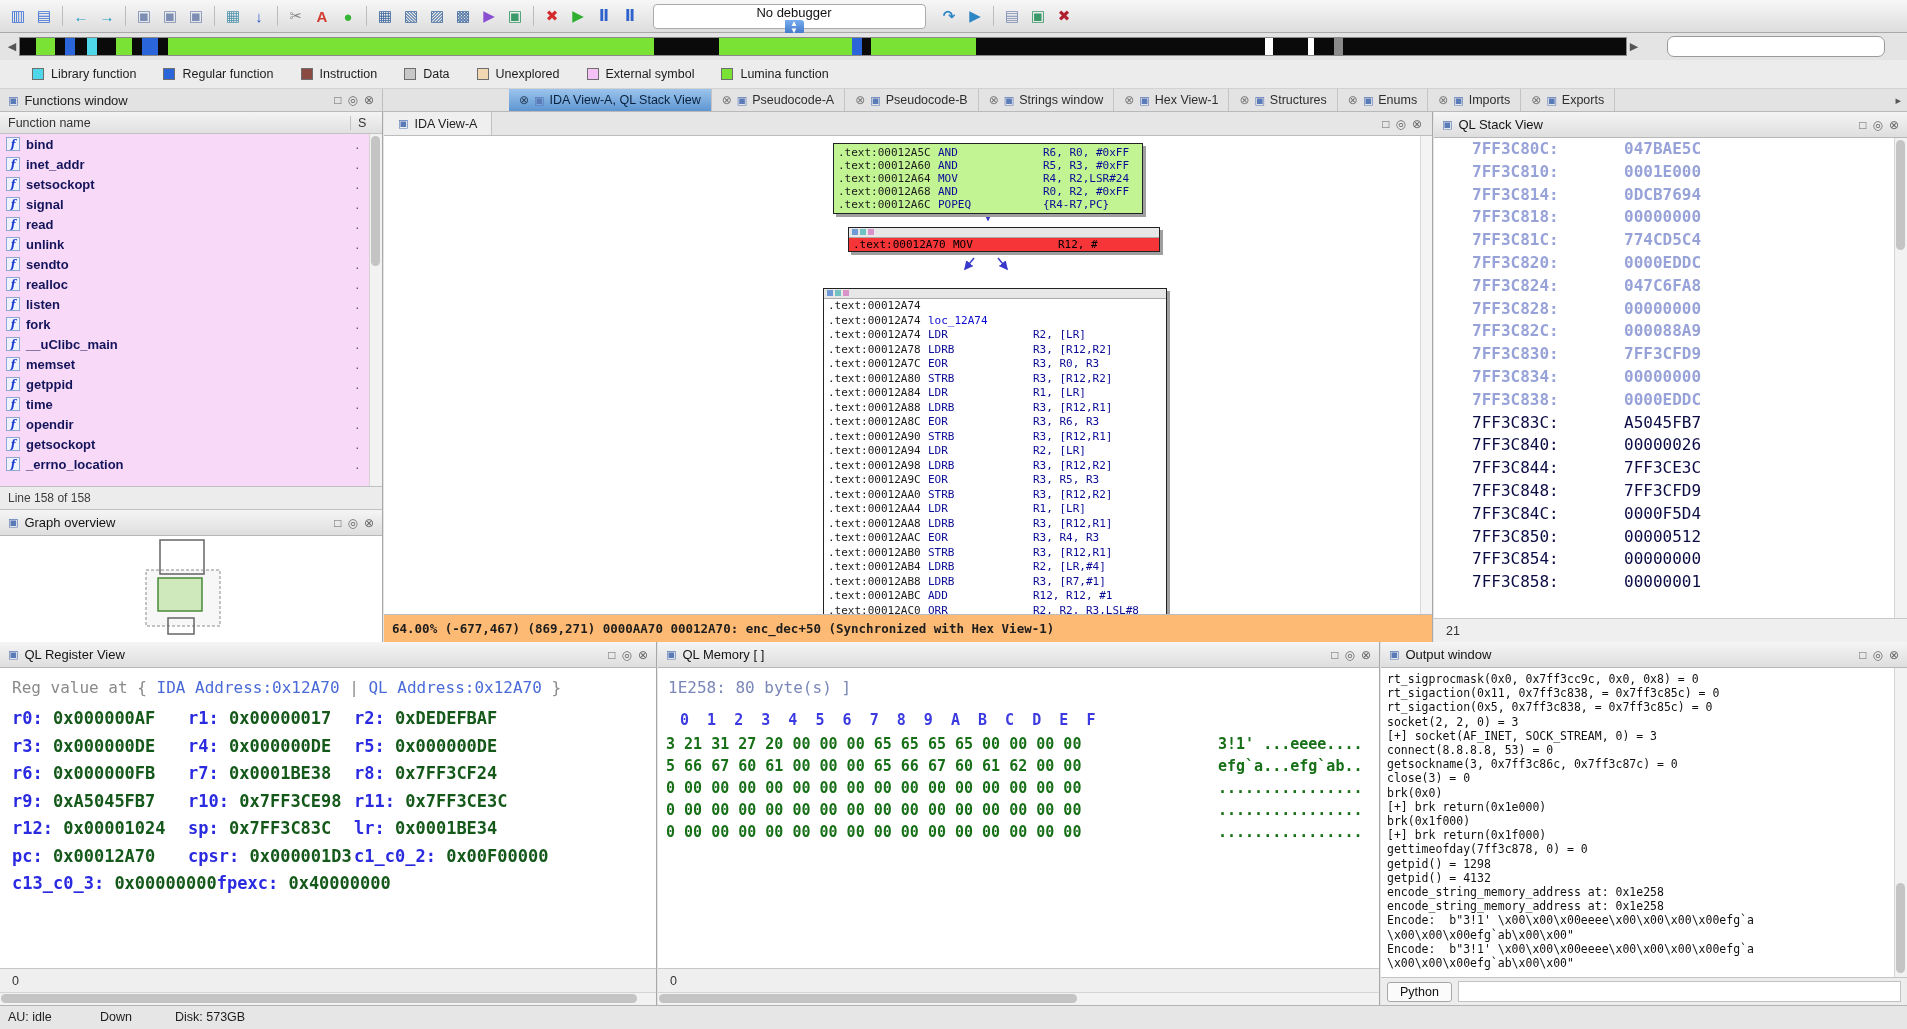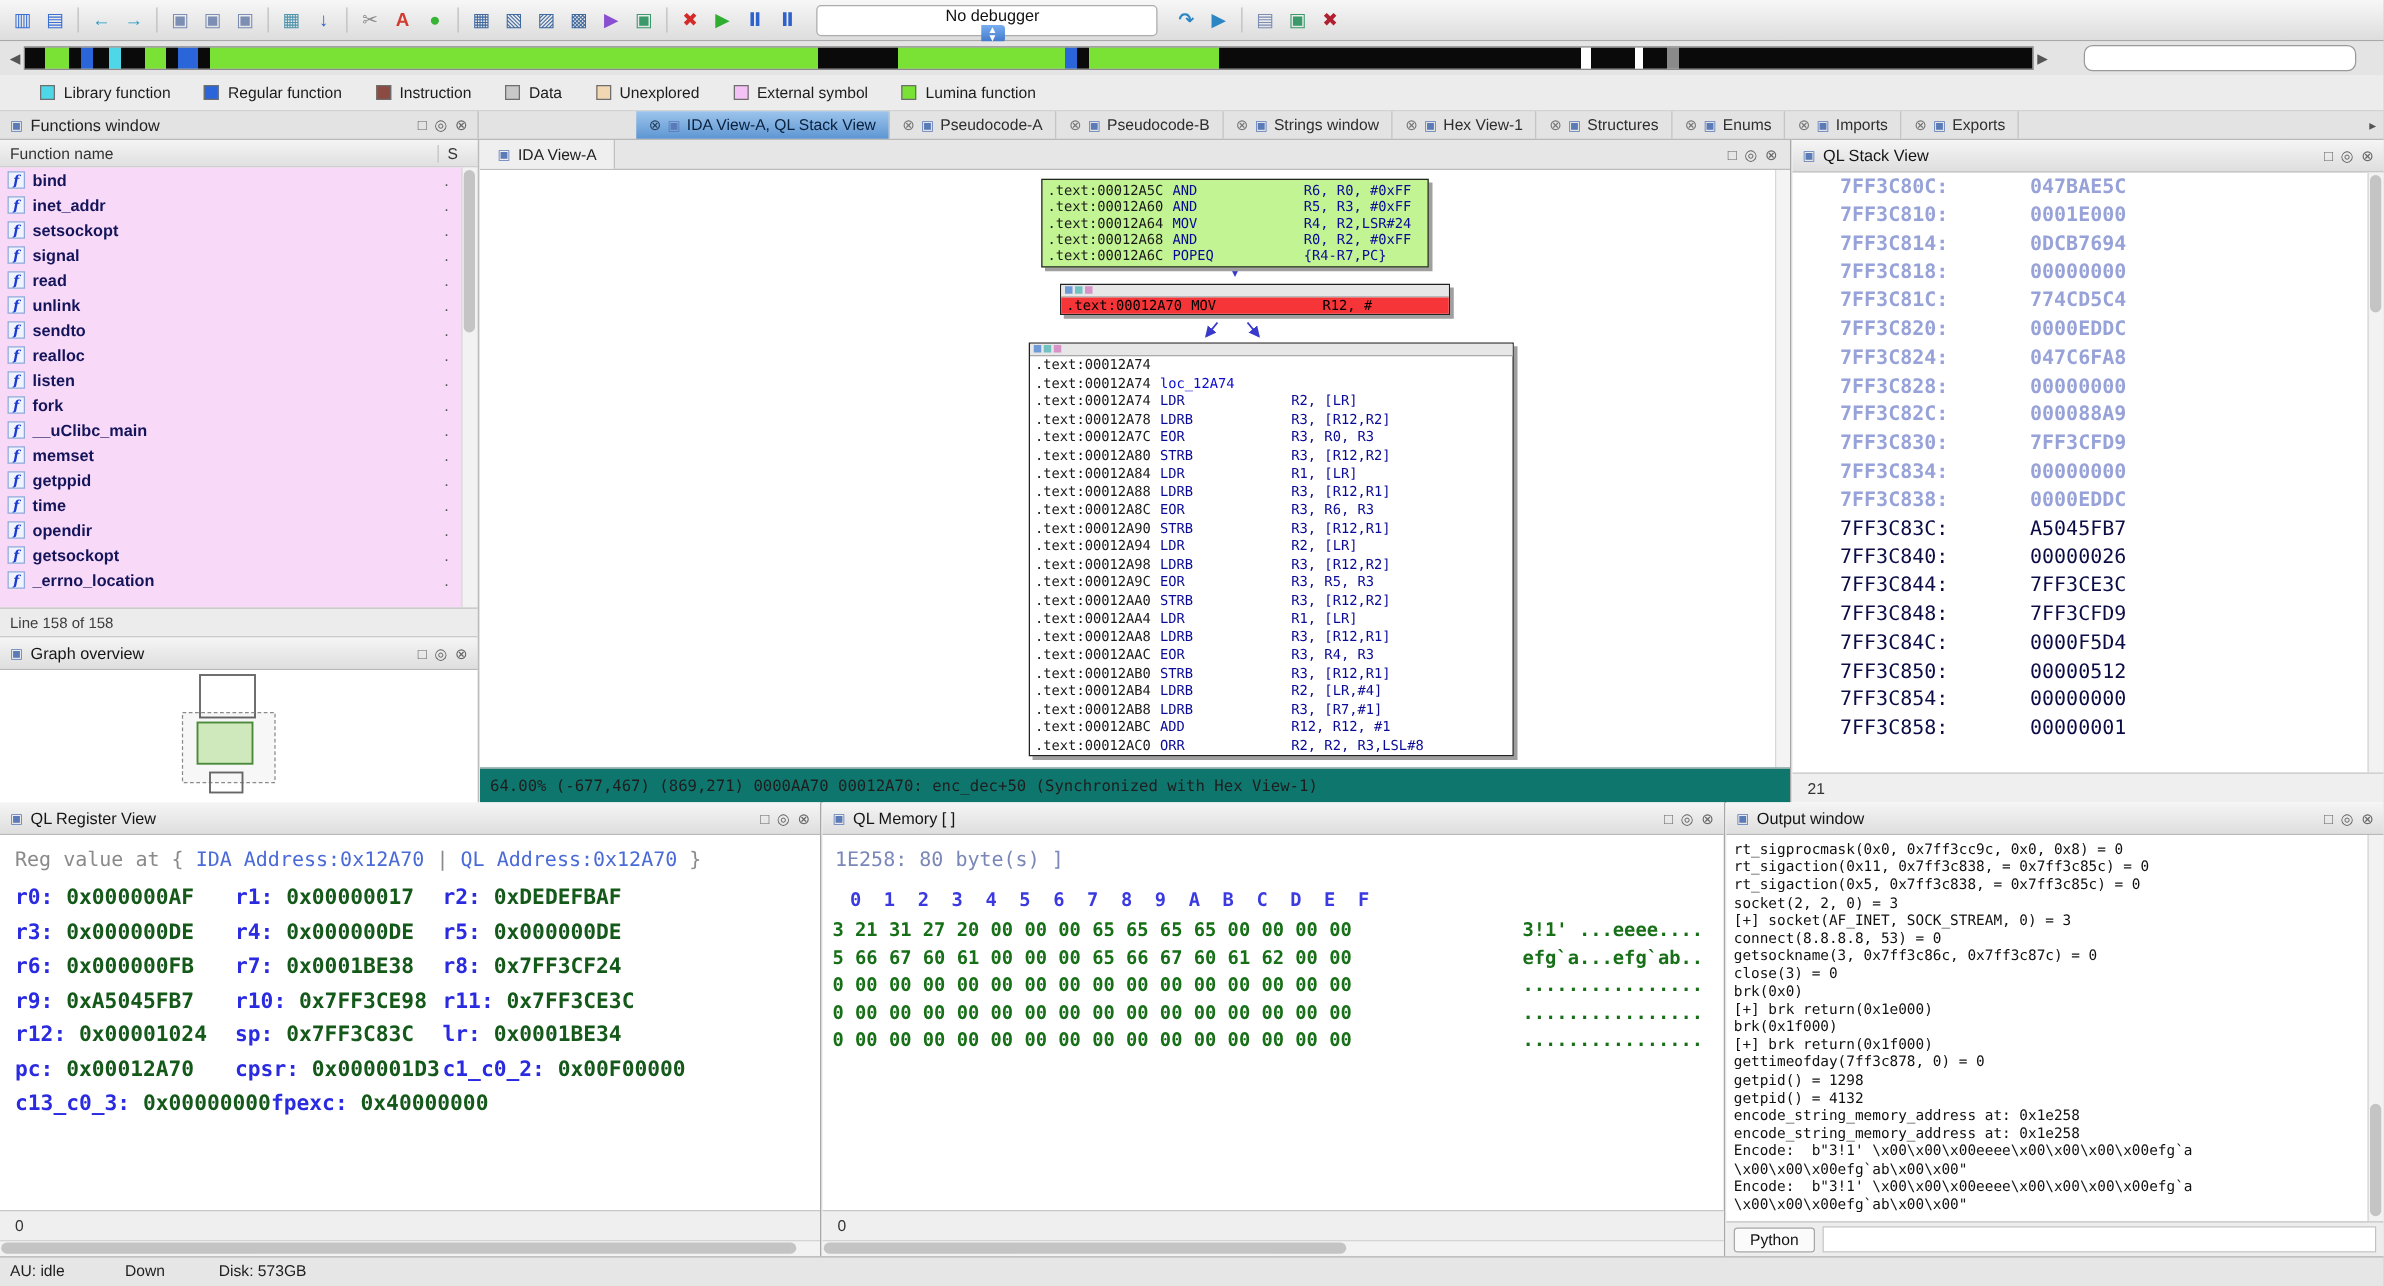--- a/index.html
+++ b/index.html
@@ -91,23 +91,23 @@
   .go-title{position:absolute;left:0;right:0;bottom:106px;height:26px;}
   .go-content{position:absolute;left:0;right:0;bottom:0;height:106px;background:#fff;}
 
   
   .center-panel{position:absolute;left:384px;top:112px;width:1049px;height:530px;background:#fff;
     border-right:1px solid #a8a8a8;box-sizing:border-box;}
   .center-tabrow{height:24px;background:#e6e6e6;border-bottom:1px solid #bcbcbc;display:flex;align-items:stretch;box-sizing:border-box;}
   .subtab{display:flex;align-items:center;gap:6px;padding:0 14px;background:#efefef;border-right:1px solid #c0c0c0;font-size:12.5px;color:#222;}
   .canvas{position:absolute;left:0;top:24px;right:12px;bottom:28px;background:#fff;overflow:hidden;}
   .canvas-vscroll{position:absolute;right:0;top:24px;bottom:28px;width:12px;background:#f4f4f4;border-left:1px solid #d8d8d8;box-sizing:border-box;}
-  .gstatus{position:absolute;left:0;right:0;bottom:0;height:28px;background:#0f766e;border-top:1px solid #bdbdbd;
+  .gstatus{position:absolute;left:0;right:0;bottom:0;height:28px;background:#fdba74;border-top:1px solid #bdbdbd;
     display:flex;align-items:center;padding-left:8px;font-family:"DejaVu Sans Mono",monospace;
-    font-size:12.5px;color:#1d1d1d;box-sizing:border-box;}
+    font-size:12.5px;color:#1d1d1d;box-sizing:border-box;font-weight:bold;}
   .block{position:absolute;border:1px solid #222;box-shadow:3px 3px 0 #9f9f9f;box-sizing:border-box;background:#fff;z-index:2;}
   .mini-bar{height:10px;background:#e7e7e7;border-bottom:1px solid #aaa;display:flex;gap:2px;padding:1px 3px;box-sizing:border-box;}
   .mini-ico{width:6px;height:6px;}
   .gline{display:flex;white-space:pre;font-family:"DejaVu Sans Mono",monospace;font-size:11px;line-height:13px;padding:0 4px;}
   .block.white .gline{line-height:14.5px;}
   .gaddr{width:100px;flex:none;color:#1a1a1a;}
   .gmn{width:105px;flex:none;color:#0a0a96;}
   .gmn.glabel{color:#0a0ad0;}
   .gops{color:#0a0a96;overflow:hidden;}
   .redline{color:#000;}
@@ -460,21 +460,21 @@
         <div class="mini-bar">
           <span class="mini-ico" style="background:#6f9ad8"></span>
           <span class="mini-ico" style="background:#72c2c2"></span>
           <span class="mini-ico" style="background:#d893c8"></span>
         </div>
         <div id="block-red-lines">
             <div class="gline redline" style="background: rgb(246, 53, 56);"><span class="gaddr">.text:00012A70</span><span class="gmn">MOV</span><span class="gops">R12, #</span></div>
           </div>
       </div>
 
-      <div class="block white" id="block-white" style="left:439px;top:138px;width:388px">
+      <div class="block white" id="block-white" style="left:439px;top:152px;width:344px">
         <div class="mini-bar">
           <span class="mini-ico" style="background:#6f9ad8"></span>
           <span class="mini-ico" style="background:#72c2c2"></span>
           <span class="mini-ico" style="background:#d893c8"></span>
         </div>
         <div id="block-white-lines">
             <div class="gline"><span class="gaddr">.text:00012A74</span><span class="gmn"></span><span class="gops"></span></div>
             <div class="gline"><span class="gaddr">.text:00012A74</span><span class="gmn glabel">loc_12A74</span><span class="gops"></span></div>
             <div class="gline"><span class="gaddr">.text:00012A74</span><span class="gmn">LDR</span><span class="gops">R2, [LR]</span></div>
             <div class="gline"><span class="gaddr">.text:00012A78</span><span class="gmn">LDRB</span><span class="gops">R3, [R12,R2]</span></div>

